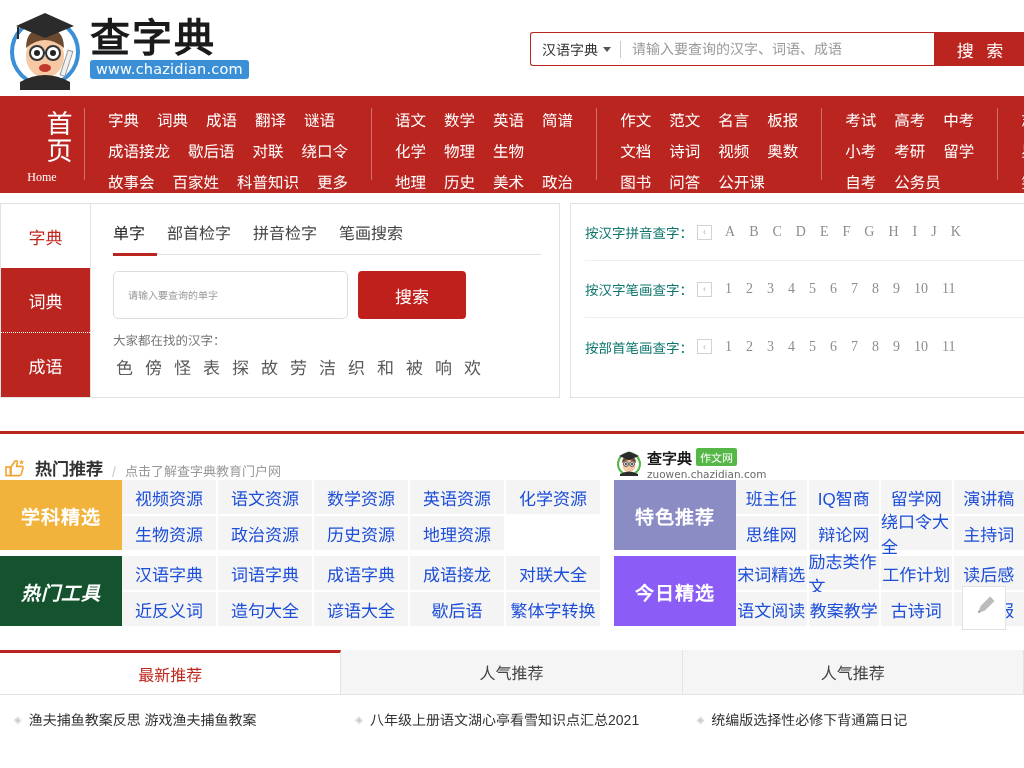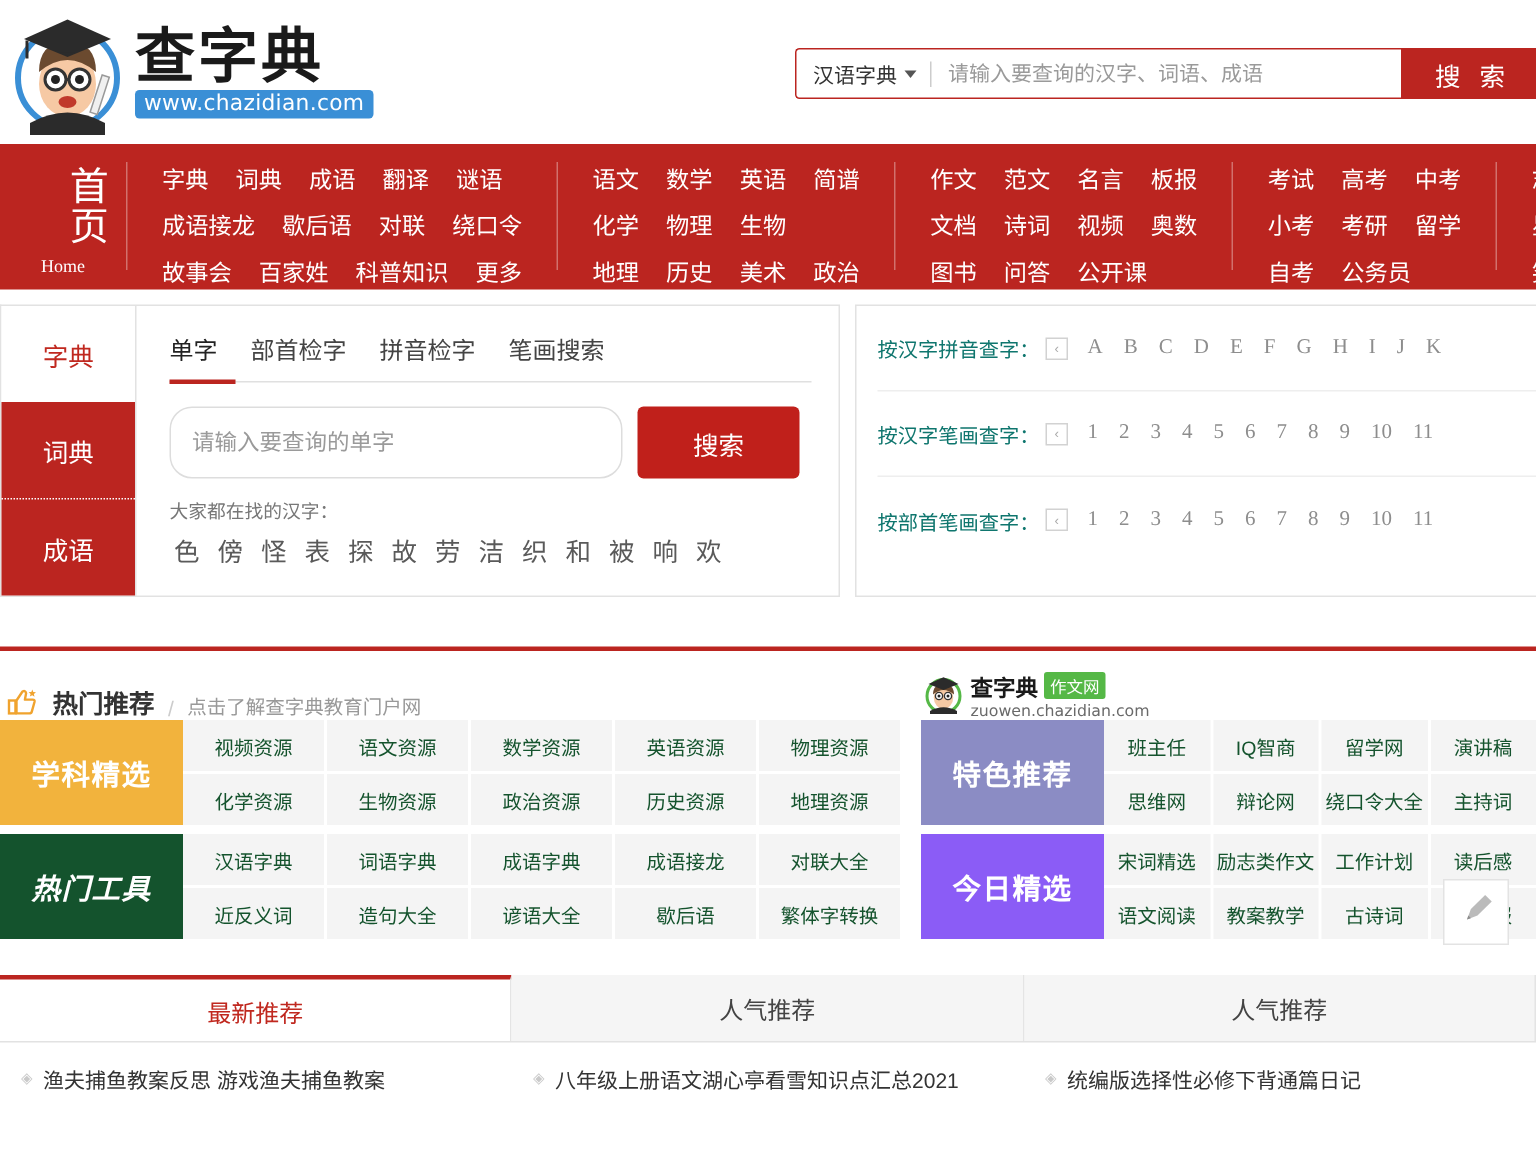--- a/index.html
+++ b/index.html
@@ -185,25 +185,25 @@
   .htabs-line { height: 1px; background: #e0e0e0; position: relative; }
   .htabs-line::after {
     content: "";
     position: absolute;
     left: 0; top: -1px;
     width: 44px; height: 3px;
     background: #bb2520;
   }
   .dict-search { display: flex; gap: 10px; margin-top: 16px; }
   .dict-inp {
-    width: 302px;
+    width: 235px;
     height: 48px;
     border: 1px solid #ddd;
-    border-radius: 15px;
-    font-size: 15px;
+    border-radius: 5px;
+    font-size: 10px;
     padding: 0 14px;
     outline: none;
     color: #333;
     font-family: "Liberation Sans", sans-serif;
   }
   .dict-inp::placeholder { color: #9a9a9a; }
   .dict-btn {
     width: 108px;
     height: 48px;
     background: #c0201b;
@@ -293,22 +293,22 @@
     grid-template-columns: repeat(5, 1fr);
     gap: 2px;
   }
   .blk-grid.cols4 { grid-template-columns: repeat(4, 1fr); }
   .cell {
     background: #f4f4f4;
     height: 34px;
     display: flex;
     align-items: center;
     justify-content: center;
-    font-size: 13px;
-    color: #14532d;
+    font-size: 17px;
+    color: #1d4ed8;
     cursor: pointer;
   }
 
   .zw-logo { display: flex; align-items: center; gap: 5px; height: 34px; padding-left: 2px; }
   .zw-mascot { width: 26px; height: 26px; flex: none; }
   .zw-text { display: flex; flex-direction: column; }
   .zw-line1 { display: flex; align-items: center; gap: 4px; }
   .zw-name { font-size: 15px; font-weight: bold; color: #1a1a1a; }
   .zw-badge { background: #55b846; color: #fff; font-size: 11px; padding: 1px 4px; border-radius: 2px; }
   .zw-url { font-size: 10.5px; color: #6a6a6a; font-family: "DejaVu Sans", sans-serif; }
@@ -608,21 +608,20 @@
       <span class="rec-sub">点击了解查字典教育门户网</span>
     </div>
     <div id="rec-blocks">
         <div class="blk">
           <div class="blk-label" style="background: rgb(242, 179, 61);">学科精选</div>
           <div class="blk-grid">
             <div class="cell">视频资源</div>
             <div class="cell">语文资源</div>
             <div class="cell">数学资源</div>
             <div class="cell">英语资源</div>
-            <div class="cell">物理资源</div>
             <div class="cell">化学资源</div>
             <div class="cell">生物资源</div>
             <div class="cell">政治资源</div>
             <div class="cell">历史资源</div>
             <div class="cell">地理资源</div>
           </div>
         </div>
         <div class="blk">
           <div class="blk-label" style="background: #14532d; font-style: italic;">热门工具</div>
           <div class="blk-grid">

